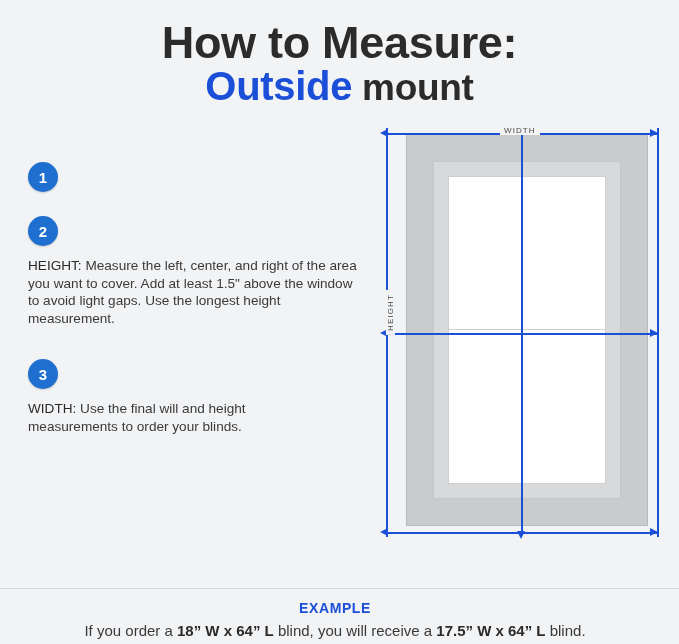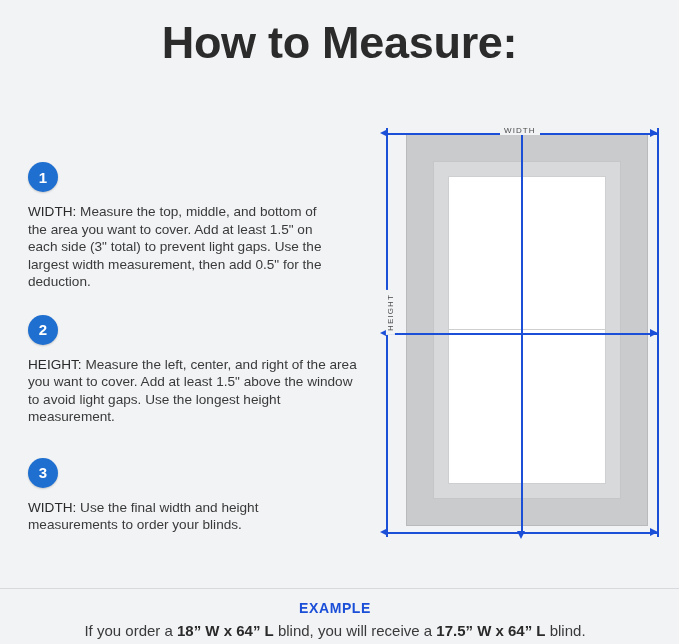--- a/index.html
+++ b/index.html
@@ -213,42 +213,42 @@
   }
   .footer-text b { font-weight: bold; color: #2a2a2a; }
 </style>
 </head>
 <body>
 
 <div class="page">
 
   <div class="title-block">
     <div class="title-line1">How to Measure:</div>
+    <div class="title-line2">
+      <span class="title-accent">Outside</span><span> mount</span>
+    </div>
   </div>
 
   <div class="steps">
 
     <div class="step step-1">
       <div class="badge">1</div>
-      <div class="step-text">
-        <span class="lead">WIDTH:</span><span> Measure the top, middle, and bottom of the area you want to cover. Add at least 1.5" on each side (3" total) to prevent light gaps. Use the largest width measurement, then add 0.5" for the deduction.</span>
-      </div>
     </div>
 
     <div class="step step-2">
       <div class="badge">2</div>
       <div class="step-text">
         <span class="lead">HEIGHT:</span><span> Measure the left, center, and right of the area you want to cover. Add at least 1.5" above the window to avoid light gaps. Use the longest height measurement.</span>
       </div>
     </div>
 
     <div class="step step-3">
       <div class="badge">3</div>
       <div class="step-text">
-        <span class="lead">WIDTH:</span><span> Use the final width and height measurements to order your blinds.</span>
+        <span class="lead">WIDTH:</span><span> Use the final will and height measurements to order your blinds.</span>
       </div>
     </div>
 
   </div>
 
   <div class="diagram">
 
     <div class="window-outer">
       <div class="window-inner-frame">
         <div class="pane pane-top"></div>

